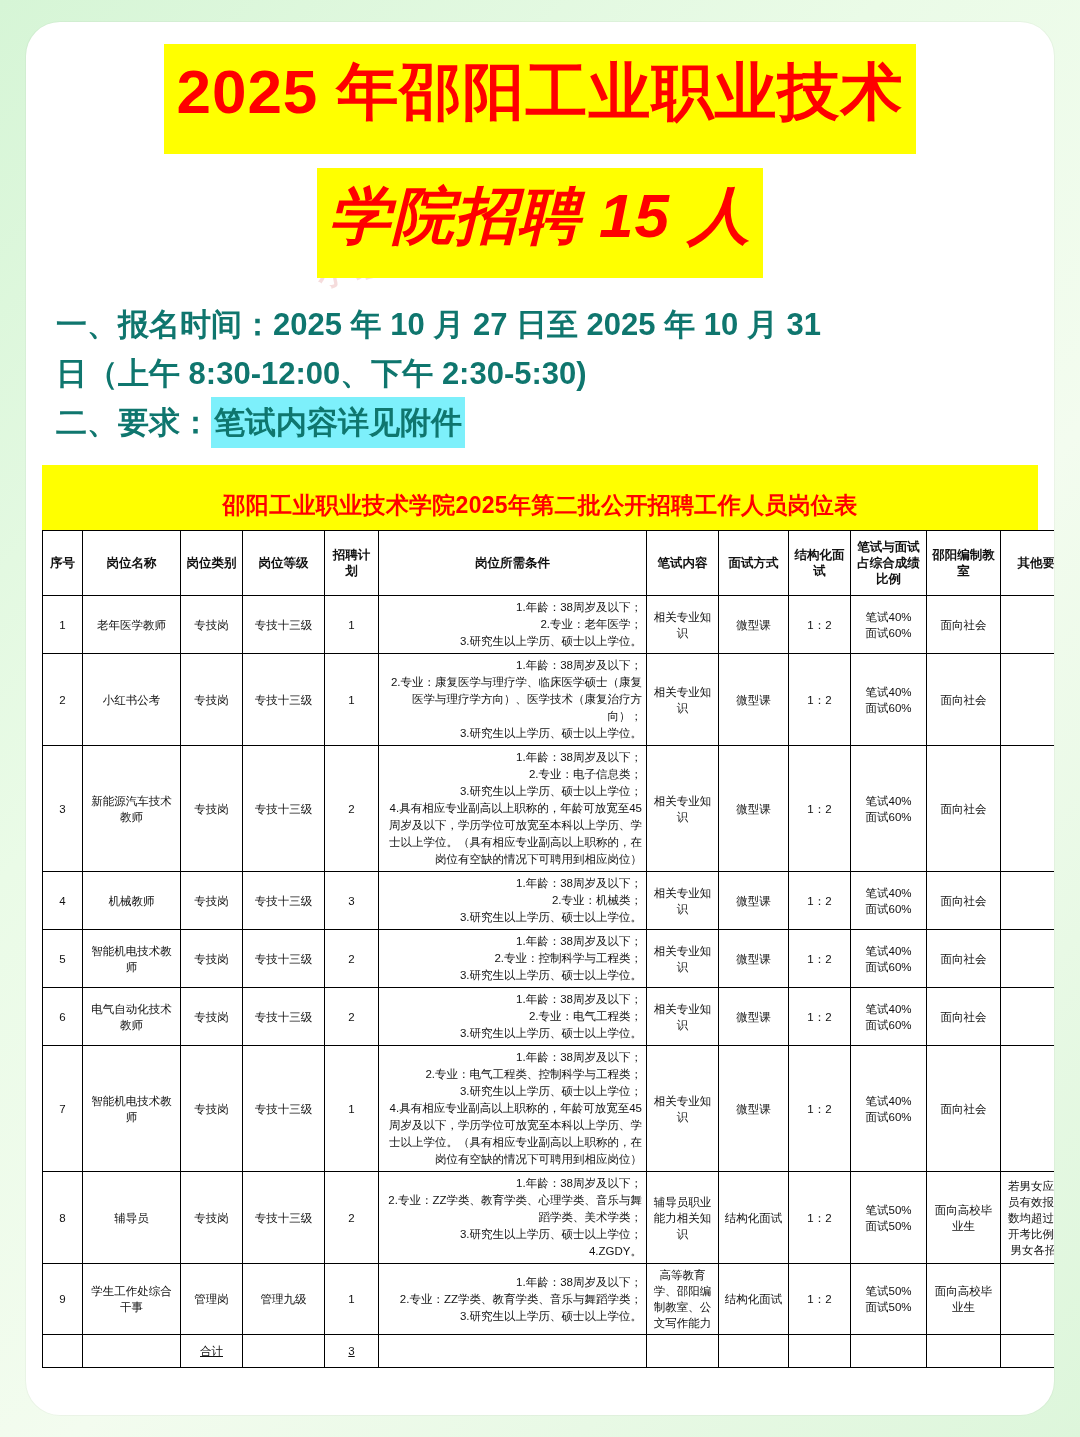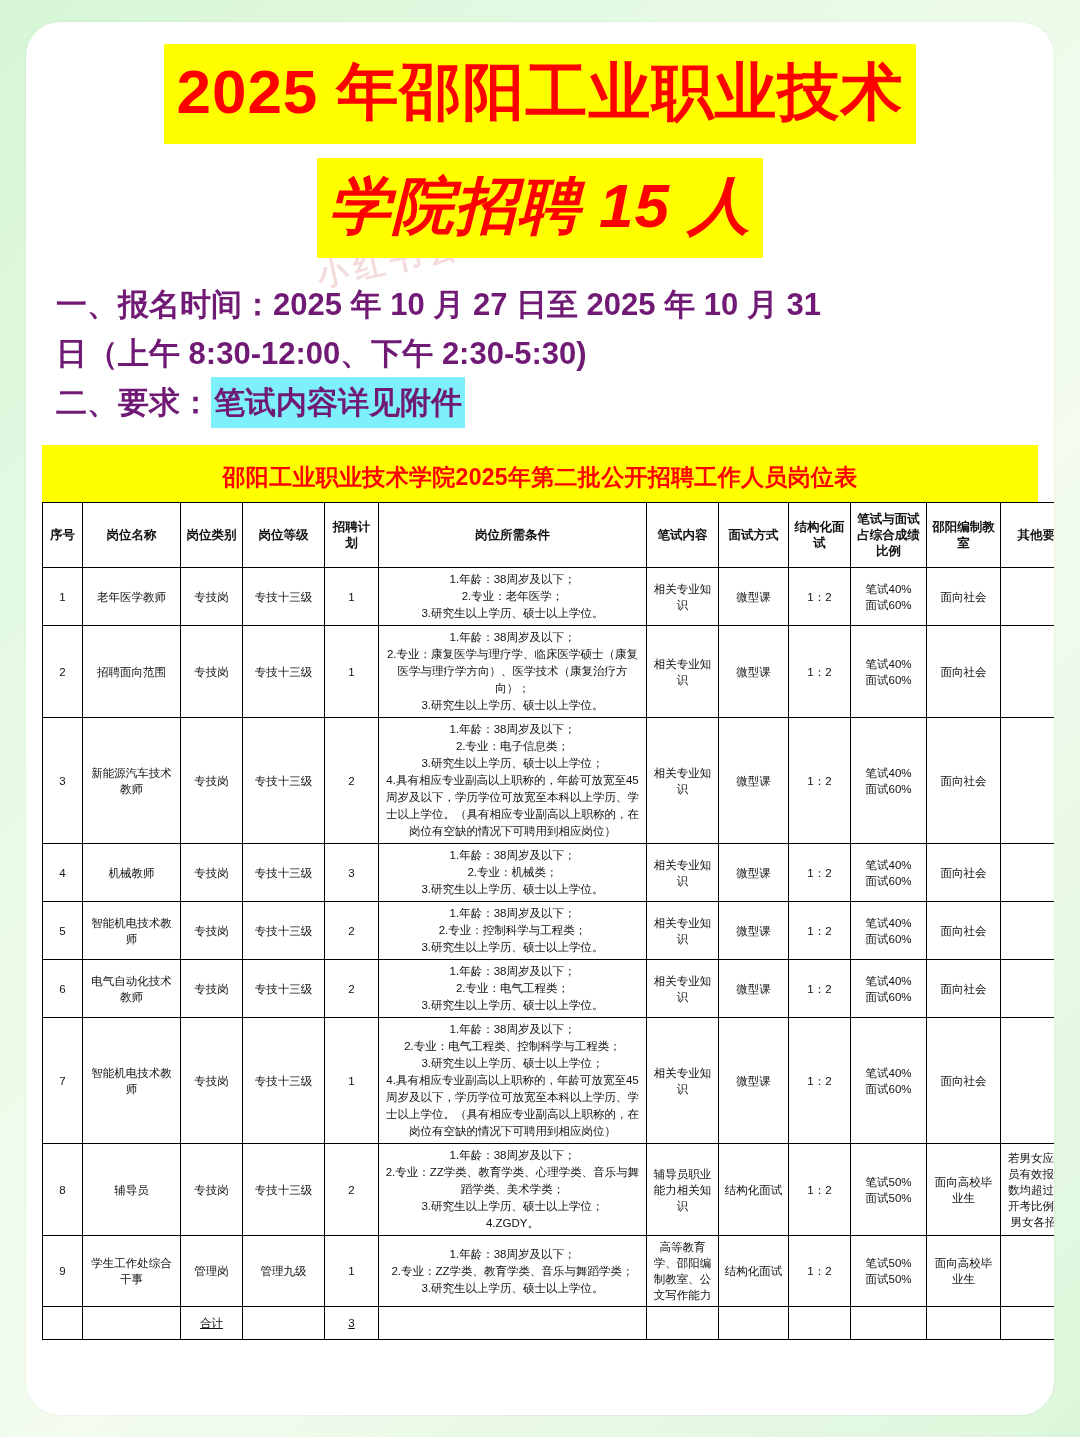--- a/index.html
+++ b/index.html
@@ -43,52 +43,52 @@
     margin-top: 22px;
     text-align: center;
   }
   .title-line {
     display: inline-block;
     background: #ffff00;
     color: #ff0000;
     font-weight: bold;
     font-size: 62px;
     line-height: 84px;
-    padding: 6px 12px 10px 12px;
+    padding: 6px 12px 20px 12px;
     letter-spacing: 1px;
     position: relative;
     z-index: 8;
   }
   .title-line.l2 {
     margin-top: 14px;
     font-style: italic;
   }
   .info {
     margin: 22px 24px 0 30px;
-    color: #701a75;
+    color: #0f766e;
     font-weight: bold;
     font-size: 31px;
     line-height: 49px;
     position: relative;
     z-index: 8;
   }
   .info .hl {
     background: #7df0fb;
     padding: 8px 3px;
   }
   .tbl-wrap {
     margin: 18px 16px 0 16px;
   }
   .tbl-title {
     background: #ffff00;
     color: #ff0000;
     font-weight: bold;
     font-size: 23px;
     text-align: center;
-    padding: 16px 0 8px 0;
+    padding: 24px 0 8px 0;
     border: 1px solid #ffff00;
     letter-spacing: 0.3px;
   }
   table {
     border-collapse: collapse;
     width: 996px;
     table-layout: fixed;
     font-size: 11.5px;
     color: #111;
   }
@@ -101,21 +101,21 @@
   th {
     text-align: center;
     font-weight: bold;
     font-size: 12.5px;
     padding: 8px 3px;
   }
   td.c {
     text-align: center;
   }
   td.l {
-    text-align: center;
+    text-align: right;
     line-height: 17px;
   }
   .col-seq   { width: 40px; }
   .col-name  { width: 98px; }
   .col-cat   { width: 62px; }
   .col-level { width: 82px; }
   .col-plan  { width: 54px; }
   .col-cond  { width: 268px; }
   .col-exam  { width: 72px; }
   .col-iv    { width: 70px; }
@@ -188,21 +188,21 @@
             <td class="l">1.年龄：38周岁及以下；<br>2.专业：老年医学；<br>3.研究生以上学历、硕士以上学位。</td>
             <td class="c">相关专业知识</td>
             <td class="c">微型课</td>
             <td class="c">1：2</td>
             <td class="c">笔试40%<br>面试60%</td>
             <td class="c">面向社会</td>
             <td class="c"></td>
           </tr>
           <tr>
             <td class="c">2</td>
-            <td class="c">招聘面向范围</td>
+            <td class="c">小红书公考</td>
             <td class="c">专技岗</td>
             <td class="c">专技十三级</td>
             <td class="c">1</td>
             <td class="l">1.年龄：38周岁及以下；<br>2.专业：康复医学与理疗学、临床医学硕士（康复医学与理疗学方向）、医学技术（康复治疗方向）；<br>3.研究生以上学历、硕士以上学位。</td>
             <td class="c">相关专业知识</td>
             <td class="c">微型课</td>
             <td class="c">1：2</td>
             <td class="c">笔试40%<br>面试60%</td>
             <td class="c">面向社会</td>
             <td class="c"></td>

